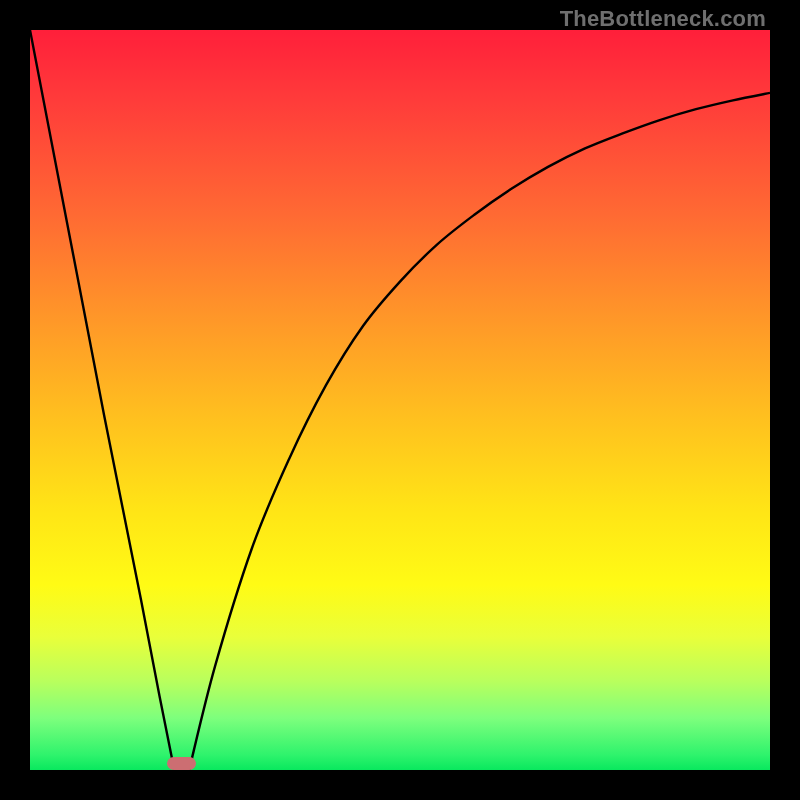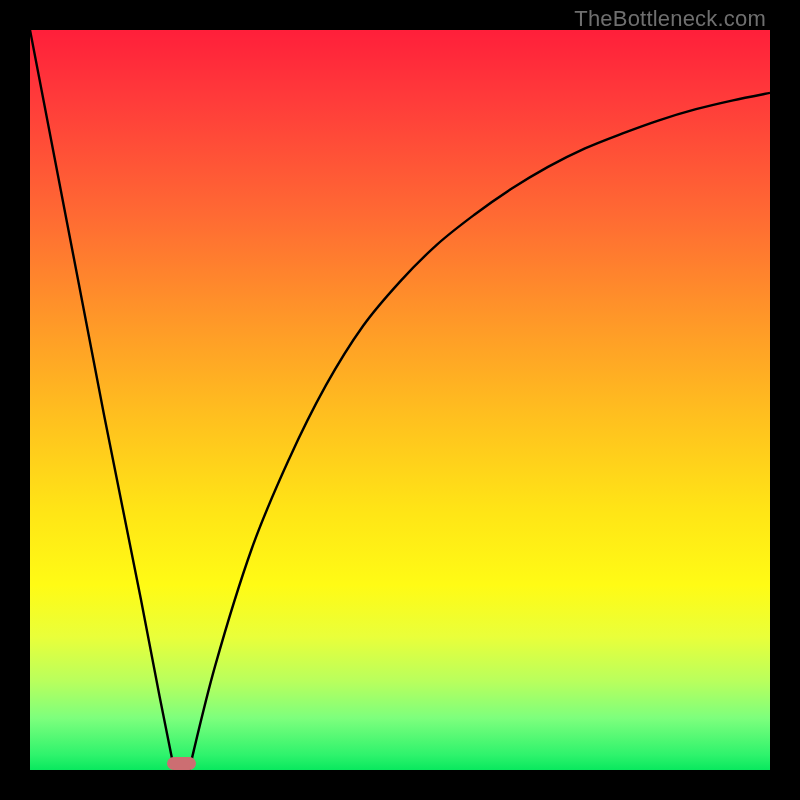--- a/index.html
+++ b/index.html
@@ -38,21 +38,21 @@
       #2ef36c 98%,
       #09e85e 100%
     );
   }
   .watermark {
     position: absolute;
     top: 6px;
     right: 34px;
     color: #6f6f6f;
     font-size: 22px;
-    font-weight: 400;
+    font-weight: 700;
     letter-spacing: 0.2px;
     z-index: 5;
   }
   svg.overlay {
     position: absolute;
     left: 30px;
     top: 30px;
     width: 740px;
     height: 740px;
     z-index: 3;

